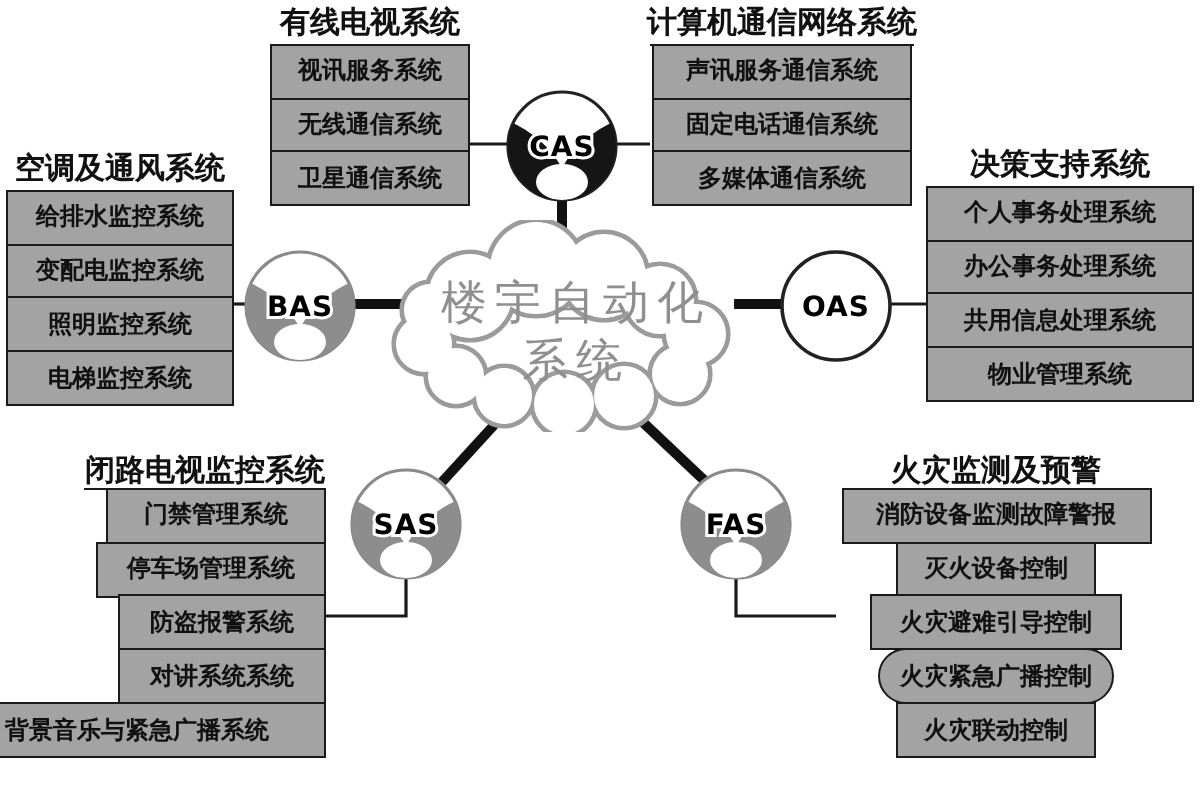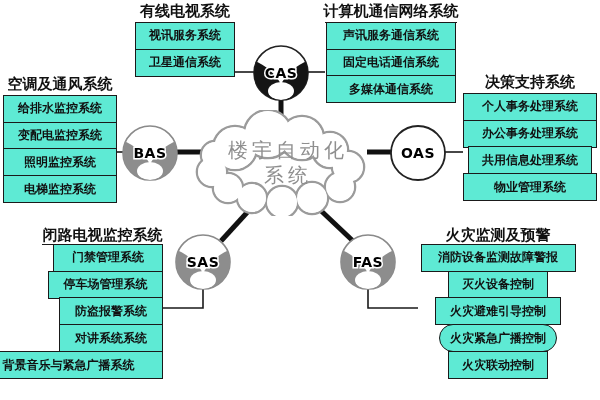--- a/index.html
+++ b/index.html
@@ -11,31 +11,31 @@
   .grp{position:absolute;display:flex;flex-direction:column;}
   .grp.align-right{align-items:flex-end;}
   .grp.align-left{align-items:center;}
   .grp-heading{
     box-sizing:border-box;display:flex;align-items:center;justify-content:center;
     border-bottom:1.5px solid #1a1a1a;height:22px;
     font-size:15px;font-weight:bold;color:#111;white-space:nowrap;padding:0 4px;
   }
   .grp-item{
     box-sizing:border-box;display:flex;align-items:center;justify-content:center;
-    border:1.2px solid #1a1a1a;margin-top:-1.2px;height:28px;background:#5eead4;
+    border:1.2px solid #1a1a1a;margin-top:-1.2px;height:28px;background:#a3a3a3;
     font-size:12px;font-weight:bold;color:#111;white-space:nowrap;padding:0 19px;
   }
   .node{position:absolute;width:58px;height:58px;}
   .node text{
     font-family:"DejaVu Sans","Liberation Sans",sans-serif;
     font-weight:bold;font-size:14px;letter-spacing:0.5px;
   }
   #cloud-text{
     position:absolute;left:198px;top:138px;width:180px;text-align:center;
-    color:#8f8f8f;font-size:20px;line-height:1.25;letter-spacing:4px;
+    color:#8f8f8f;font-size:23px;line-height:1.25;letter-spacing:4px;
   }
 </style>
 </head>
 <body>
 
 <div id="canvas">
 
   <svg width="600" height="400" viewBox="0 0 600 400">
 
     <g stroke="#1a1a1a" stroke-width="1.6" fill="none">
@@ -148,20 +148,21 @@
     <g clip-path="url(#clip-fas)">
       <path d="M 1,16 C 13,21 23,29 29,40 C 35,29 45,21 57,16 L 57,58 L 1,58 Z" fill="#8d8d8d"></path>
       <ellipse cx="29" cy="47" rx="13" ry="9" fill="#fff"></ellipse>
     </g>
     <text x="29" y="34" text-anchor="middle" fill="#000" stroke="#fff" stroke-width="3" paint-order="stroke">FAS</text>
   </svg>
 
   <div class="grp align-right" style="left:135px;top:1px;width:100px;">
     <div class="grp-heading" style="width:100px;">有线电视系统</div>
     <div class="grp-item" style="width:100px;">视讯服务系统</div>
+    <div class="grp-item" style="width:100px;">无线通信系统</div>
     <div class="grp-item" style="width:100px;">卫星通信系统</div>
   </div>
 
   <div class="grp align-left" style="left:325px;top:1px;width:132px;">
     <div class="grp-heading" style="width:132px;">计算机通信网络系统</div>
     <div class="grp-item" style="width:130px;font-family:Liberation Serif, serif;">声讯服务通信系统</div>
     <div class="grp-item" style="width:130px;">固定电话通信系统</div>
     <div class="grp-item" style="width:130px;">多媒体通信系统</div>
   </div>
 
@@ -170,21 +171,21 @@
     <div class="grp-item" style="width:114px;">给排水监控系统</div>
     <div class="grp-item" style="width:114px;">变配电监控系统</div>
     <div class="grp-item" style="width:114px;">照明监控系统</div>
     <div class="grp-item" style="width:114px;">电梯监控系统</div>
   </div>
 
   <div class="grp align-left" style="left:463px;top:72px;width:134px;">
     <div class="grp-heading" style="width:134px;">决策支持系统</div>
     <div class="grp-item" style="width:134px;">个人事务处理系统</div>
     <div class="grp-item" style="width:134px;">办公事务处理系统</div>
-    <div class="grp-item" style="width:124px;font-family:Liberation Mono, monospace;">共用信息处理系统</div>
+    <div class="grp-item" style="width:134px;font-family:Liberation Mono, monospace;">共用信息处理系统</div>
     <div class="grp-item" style="width:134px;">物业管理系统</div>
   </div>
 
   <div class="grp align-right" style="left:2px;top:226px;width:161px;">
     <div class="grp-heading" style="width:121px;height:19px;">闭路电视监控系统</div>
     <div class="grp-item" style="width:110px;">门禁管理系统</div>
     <div class="grp-item" style="width:115px;text-align:right;">停车场管理系统</div>
     <div class="grp-item" style="width:104px;">防盗报警系统</div>
     <div class="grp-item" style="width:104px;">对讲系统系统</div>
     <div class="grp-item" style="width:189px;">背景音乐与紧急广播系统</div>

